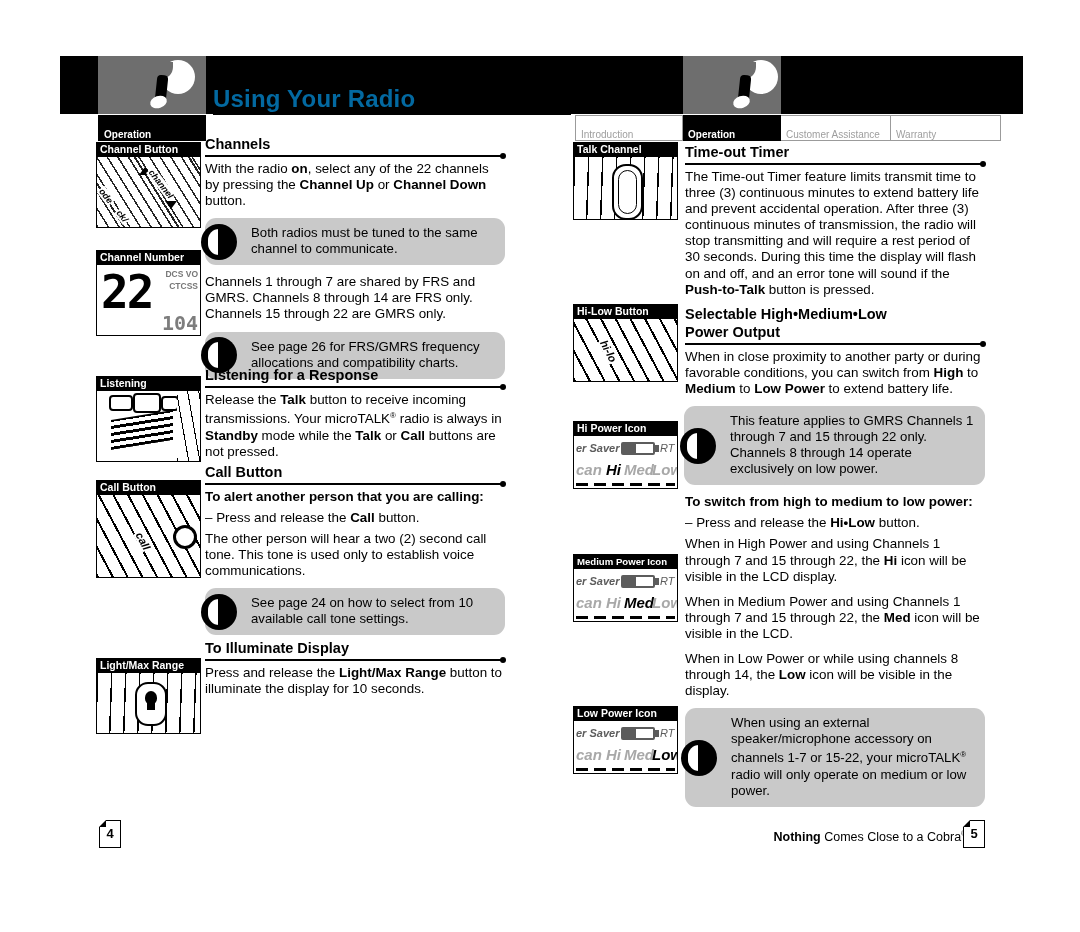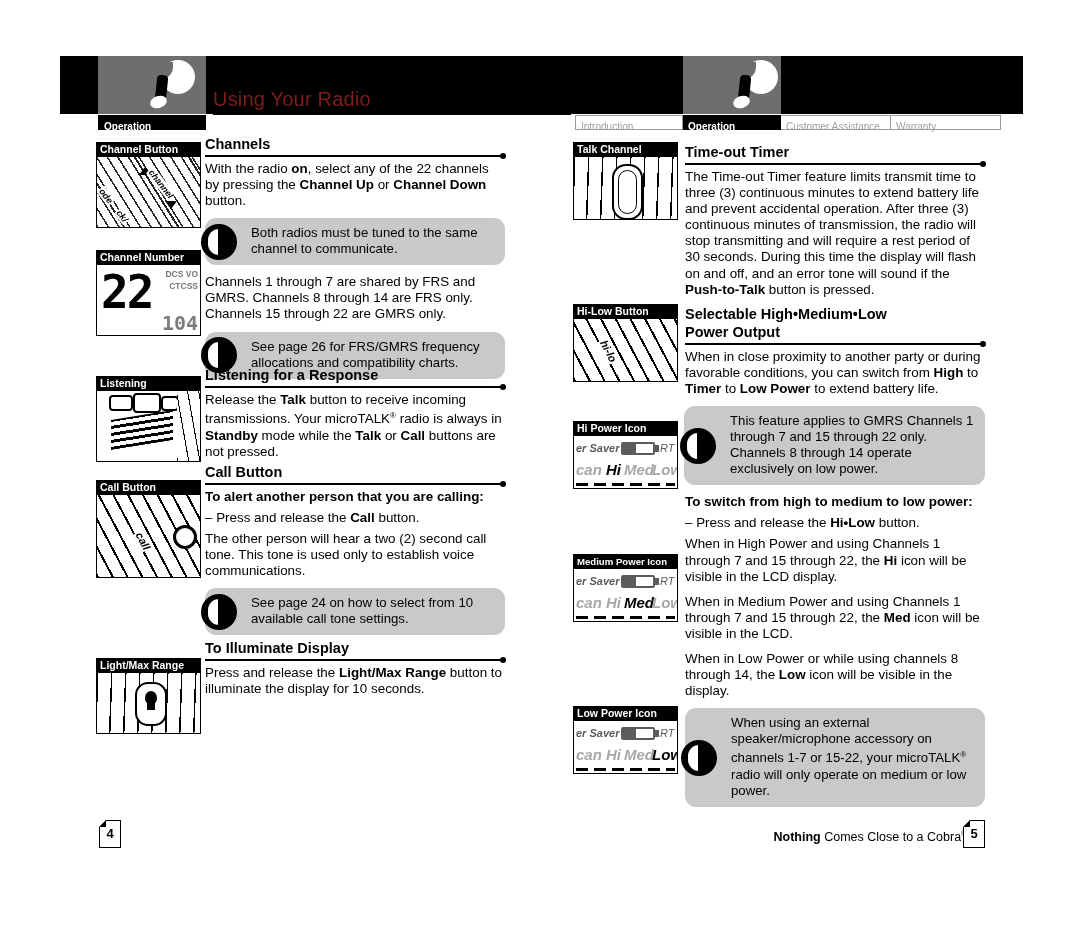--- a/index.html
+++ b/index.html
@@ -5,41 +5,41 @@
   html,body{margin:0;padding:0;background:#ffffff;}
   body{width:1080px;height:932px;overflow:hidden;
        font-family:"Liberation Sans","DejaVu Sans",sans-serif;color:#000;}
   .page{position:relative;width:1080px;height:932px;}
 
   
   .hdr{position:absolute;left:60px;top:56px;width:963px;height:58px;background:#000;}
   .hdr-grey-l{position:absolute;left:98px;top:56px;width:108px;height:58px;background:#6e6e6e;}
   .hdr-grey-r{position:absolute;left:683px;top:56px;width:98px;height:58px;background:#6e6e6e;}
   .hdr-title{position:absolute;left:213px;top:84px;height:30px;overflow:hidden;
-             color:#7f1d1d;font-size:20px;font-weight:normal;letter-spacing:.2px;line-height:30px;
+             color:#0369a1;font-size:24px;font-weight:bold;letter-spacing:.2px;line-height:30px;
              white-space:nowrap;}
   .hdr-rule{position:absolute;left:213px;top:112px;width:358px;height:3px;background:#000;}
 
   
   .logo{position:absolute;width:56px;height:52px;}
   .logo .ball{position:absolute;left:18px;top:2px;width:34px;height:34px;border-radius:50%;
               background:#fff;}
   .logo .notch{position:absolute;left:14px;top:4px;width:16px;height:17px;background:#6e6e6e;
                border-radius:0 0 12px 0;}
   .logo .body{position:absolute;left:13px;top:17px;width:11px;height:28px;background:#000;
               border-radius:4px 4px 3px 3px;transform:rotate(6deg);}
   .logo .foot{position:absolute;left:7px;top:38px;width:17px;height:12px;background:#fff;
               border-radius:50%;transform:rotate(-18deg);}
   .logo-l{left:143px;top:58px;}
   .logo-r{left:726px;top:58px;}
 
   
   .tabrow{position:absolute;height:15px;display:flex;}
   .tab{height:15px;border:1px solid #9b9b9b;border-left:none;background:#fff;color:#9e9e9e;
-       font-size:10px;line-height:13px;padding:4px 5px;box-sizing:border-box;white-space:nowrap;}
+       font-size:10px;line-height:13px;padding:12px 5px;box-sizing:border-box;white-space:nowrap;}
   .tab:first-child{border-left:1px solid #9b9b9b;}
   .tab.active{background:#000;color:#fff;font-weight:bold;border-color:#000;}
   .tabrow-left{left:98px;top:115px;}
   .tabrow-left .tab{width:108px;}
   .tabrow-right{left:575px;top:115px;}
   .tabrow-right .tab.t1{width:108px;}
   .tabrow-right .tab.t2{width:98px;}
   .tabrow-right .tab.t3{width:110px;}
   .tabrow-right .tab.t4{width:110px;}
 
@@ -380,21 +380,21 @@
     <div class="txt" style="top:8px;">
       <h2 class="sec">Time-out Timer</h2>
       <div class="rule"></div>
       <p class="body"><span>The Time-out Timer feature limits transmit time to three (3) continuous minutes to extend battery life and prevent accidental operation. After three (3) continuous minutes of transmission, the radio will stop transmitting and will require a rest period of 30 seconds. During this time the display will flash on and off, and an error tone will sound if the </span><b>Push-to-Talk</b><span> button is pressed.</span></p>
     </div>
 
     <div class="txt" style="top:170px;">
       <h2 class="sec">Selectable High•Medium•Low</h2>
       <h2 class="sec">Power Output</h2>
       <div class="rule"></div>
-      <p class="body"><span>When in close proximity to another party or during favorable conditions, you can switch from </span><b>High</b><span> to </span><b>Timer</b><span> to </span><b>Low Power</b><span> to extend battery life.</span></p>
+      <p class="body"><span>When in close proximity to another party or during favorable conditions, you can switch from </span><b>High</b><span> to </span><b>Medium</b><span> to </span><b>Low Power</b><span> to extend battery life.</span></p>
       <div class="note" style="margin-left:-1px;">
         <div class="badge"></div>
         <div class="ntext">This feature applies to GMRS Channels 1 through 7 and 15 through 22 only. Channels 8 through 14 operate exclusively on low power.</div>
       </div>
       <div class="subhead">To switch from high to medium to low power:</div>
       <p class="body tight"><span>– Press and release the </span><b>Hi•Low</b><span> button.</span></p>
       <p class="body"><span>When in High Power and using Channels 1 through 7 and 15 through 22, the </span><b>Hi</b><span> icon will be visible in the LCD display.</span></p>
       <p class="body"><span>When in Medium Power and using Channels 1 through 7 and 15 through 22, the </span><b>Med</b><span> icon will be visible in the LCD.</span></p>
       <p class="body"><span>When in Low Power or while using channels 8 through 14, the </span><b>Low</b><span> icon will be visible in the display.</span></p>
       <div class="note" style="margin-top:5px;">

